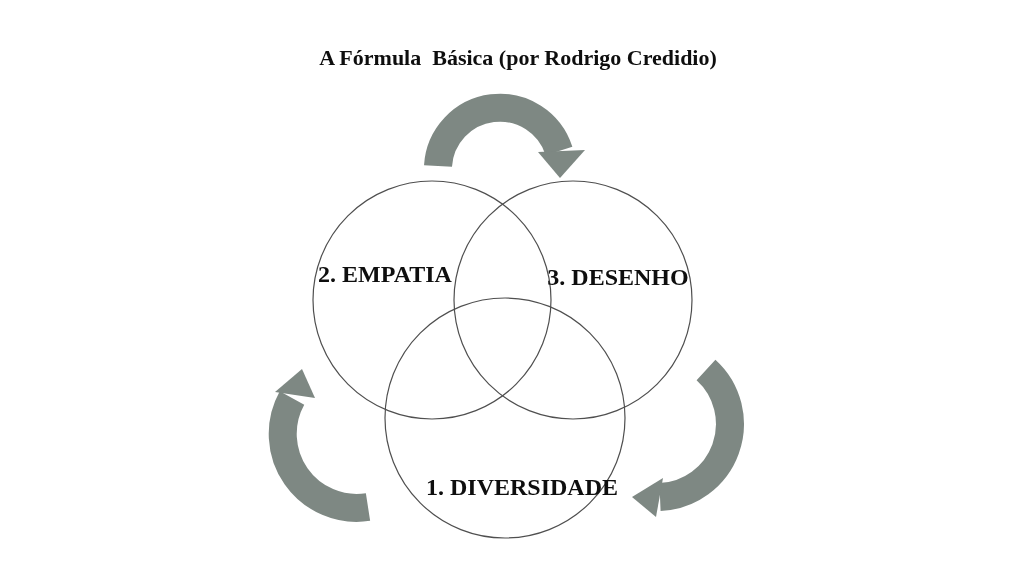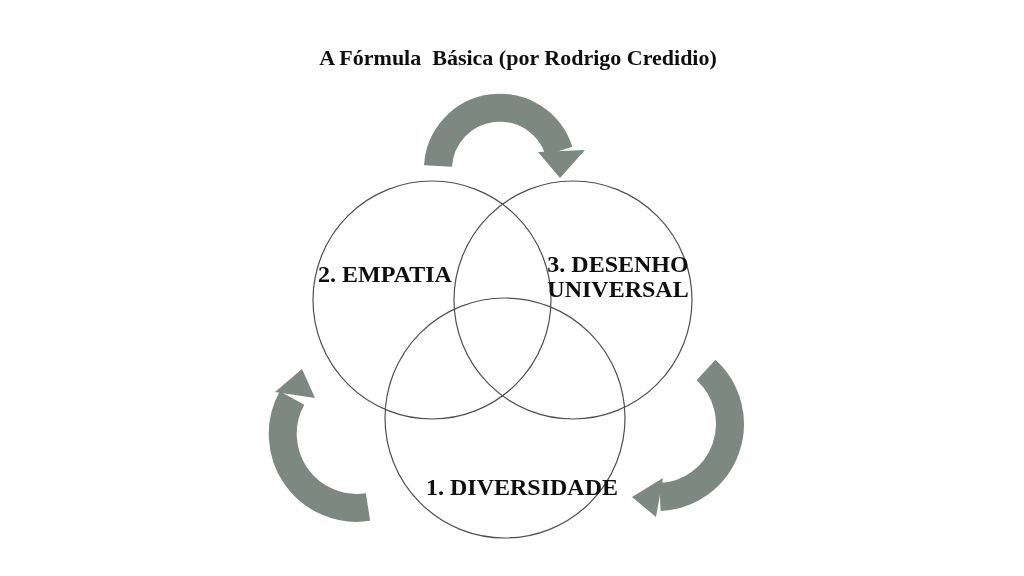--- a/index.html
+++ b/index.html
@@ -67,18 +67,17 @@
     <circle class="venn-circle" cx="573" cy="300" r="119"></circle>
     <circle class="venn-circle" cx="505" cy="418" r="120"></circle>
   </svg>
 
   <div class="slide-title">A Fórmula  Básica (por Rodrigo Credidio)</div>
 
   <div class="circle-label label-empatia">2. EMPATIA</div>
 
   <div class="circle-label label-desenho">
     <span class="label-line">3. DESENHO</span>
-    <span class="label-line">UNIVERSAL</span>
   </div>
 
   <div class="circle-label label-diversidade">1. DIVERSIDADE</div>
 
 </div>
 
 </body></html>

